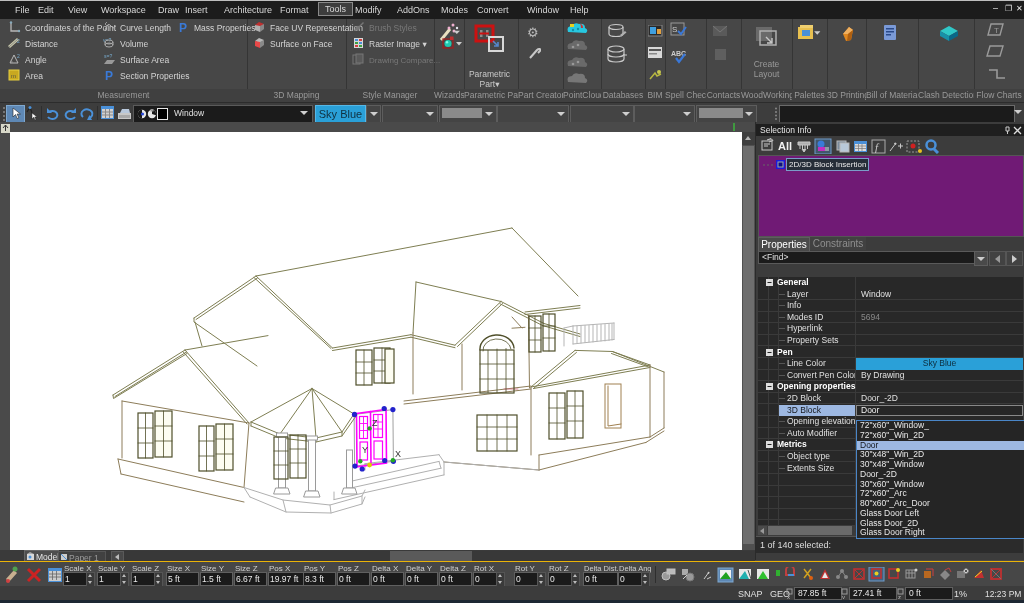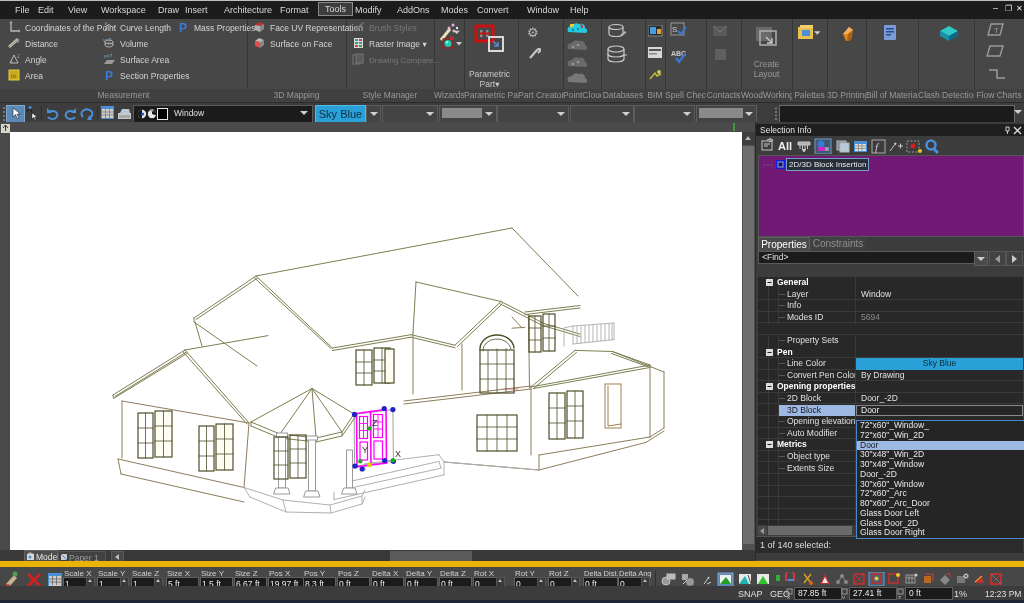--- a/index.html
+++ b/index.html
@@ -42,21 +42,21 @@
 #phead{position:absolute;left:2px;top:143px;width:265px;height:12px;background:#454545;color:#ccc;font-size:8.5px;}
 #ptable{position:absolute;left:2px;top:155px;width:265px;height:248px;background:#282828;font-size:8.5px;color:#e0e0e0;}
 .prow{position:absolute;left:0;width:265px;height:23px;border-bottom:1px solid #3a3a3a;line-height:11px;}
 .pname{position:absolute;left:22px;width:68px;overflow:hidden;white-space:nowrap;}
 .pgroup{position:absolute;left:10px;font-weight:bold;color:#fff;}
 .pval{position:absolute;left:100px;}
 #ddlist{position:absolute;left:100px;top:298px;width:169px;background:#252525;border:1px solid #4a86c8;font-size:8.5px;color:#e8e8e8;z-index:5;}
 .dditem{height:9.75px;line-height:9.75px;padding-left:3px;white-space:nowrap;overflow:hidden;}
 .prow{box-sizing:border-box;}
 
-#insp{left:0;top:561px;width:1024px;height:25px;background:#474747;border-top:6px solid #eab308;}
+#insp{left:0;top:561px;width:1024px;height:25px;background:#474747;border-top:1px solid #eab308;}
 .flabel{position:absolute;top:2px;font-size:8px;color:#d0d0d0;white-space:nowrap;}
 .fbox{position:absolute;top:10px;height:12px;background:#1b1b1b;border:1px solid #606060;color:#e8e8e8;font-size:8.5px;line-height:12px;padding-left:1px;white-space:nowrap;overflow:hidden;}
 
 #status{left:0;top:586px;width:1024px;height:14px;background:#3c3c3c;color:#d0d0d0;font-size:9px;}
 #bottomstrip{left:0;top:600px;width:1024px;height:3px;background:#1d2733;}
 .sbox{position:absolute;top:1px;height:11px;background:#1b1b1b;border:1px solid #606060;color:#e8e8e8;font-size:8.5px;line-height:11px;padding-left:3px;}
 </style>
 </head>
 <body>
 <div class="abs" id="topline"></div>
@@ -709,20 +709,27 @@
         <span class="pname" style="left:29px">Info</span>
       </div>
       <div class="prow" style="top:34.8px">
         <div style="position:absolute;left:10px;top:0;width:1px;height:12px;background:#3a3a3a"></div>
         <div style="position:absolute;left:20px;top:0;width:1px;height:12px;background:#3a3a3a"></div>
         <div style="position:absolute;left:97px;top:0;width:1px;height:12px;background:#3a3a3a"></div>
         <span style="position:absolute;left:21px;top:5px;width:6px;height:1px;background:#555"></span>
         <span class="pname" style="left:29px">Modes ID</span>
         <span class="pval" style="left:103px;color:#8a8a8a">5694</span>
       </div>
+      <div class="prow" style="top:46.4px">
+        <div style="position:absolute;left:10px;top:0;width:1px;height:12px;background:#3a3a3a"></div>
+        <div style="position:absolute;left:20px;top:0;width:1px;height:12px;background:#3a3a3a"></div>
+        <div style="position:absolute;left:97px;top:0;width:1px;height:12px;background:#3a3a3a"></div>
+        <span style="position:absolute;left:21px;top:5px;width:6px;height:1px;background:#555"></span>
+        <span class="pname" style="left:29px">Hyperlink</span>
+      </div>
       <div class="prow" style="top:58.0px">
         <div style="position:absolute;left:10px;top:0;width:1px;height:12px;background:#3a3a3a"></div>
         <div style="position:absolute;left:20px;top:0;width:1px;height:12px;background:#3a3a3a"></div>
         <div style="position:absolute;left:97px;top:0;width:1px;height:12px;background:#3a3a3a"></div>
         <span style="position:absolute;left:21px;top:5px;width:6px;height:1px;background:#555"></span>
         <span class="pname" style="left:29px">Property Sets</span>
       </div>
       <div class="prow" style="top:69.6px">
         <div style="position:absolute;left:10px;top:0;width:1px;height:12px;background:#3a3a3a"></div>
         <div style="position:absolute;left:20px;top:0;width:1px;height:12px;background:#3a3a3a"></div>

